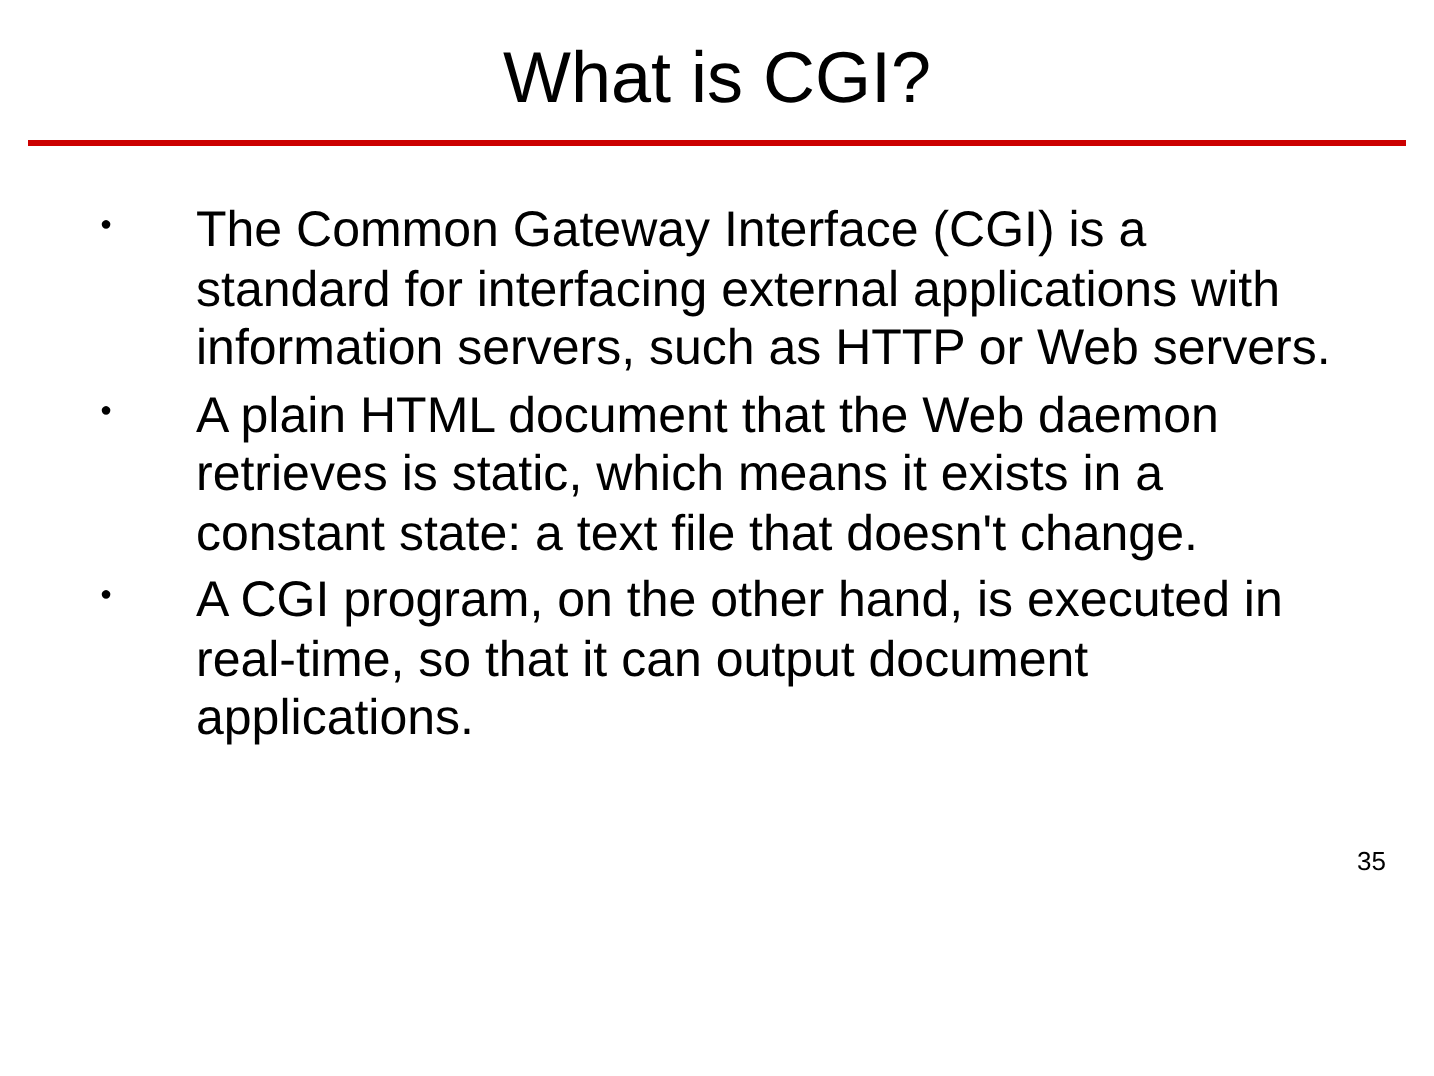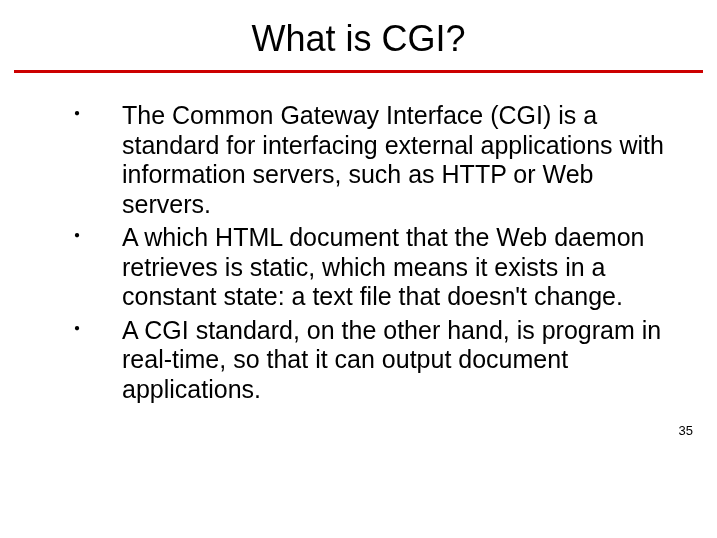--- a/index.html
+++ b/index.html
@@ -25,21 +25,21 @@
     font-weight: normal;
     padding-top: 18px;
     padding-bottom: 10px;
   }
   .rule {
     height: 3px;
     background: #cc0000;
     margin: 0 14px 0 14px;
   }
   .body {
-    padding: 28px 40px 0 64px;
+    padding: 28px 40px 0 40px;
   }
   ul.points {
     list-style: none;
     margin: 0;
     padding: 0;
   }
   ul.points > li {
     position: relative;
     padding-left: 58px;
     font-size: 25px;
@@ -65,18 +65,18 @@
 </style>
 </head>
 <body>
 
 <div class="slide">
   <div class="title">What is CGI?</div>
   <div class="rule"></div>
   <div class="body">
     <ul class="points">
       <li><span>The Common Gateway Interface (CGI) is a standard for interfacing external applications with information servers, such as HTTP or Web servers.</span><b></b><span></span><b></b><span></span></li>
-      <li><span>A which HTML document that the Web daemon </span><b>retrieves</b><span> is </span><b>static</b><span>, which means it exists in a constant state: a text file that doesn't change.</span></li>
-      <li><span>A CGI standard, on the other hand, is </span><b>program</b><span> in real-time, so that it can output </span><b>document</b><span> applications.</span></li>
+      <li><span>A plain HTML document that the Web daemon </span><b>retrieves</b><span> is </span><b>static</b><span>, which means it exists in a constant state: a text file that doesn't change.</span></li>
+      <li><span>A CGI program, on the other hand, is </span><b>executed</b><span> in real-time, so that it can output </span><b>document</b><span> applications.</span></li>
     </ul>
   </div>
   <div class="page-num">35</div>
 </div>
 
 </body></html>

